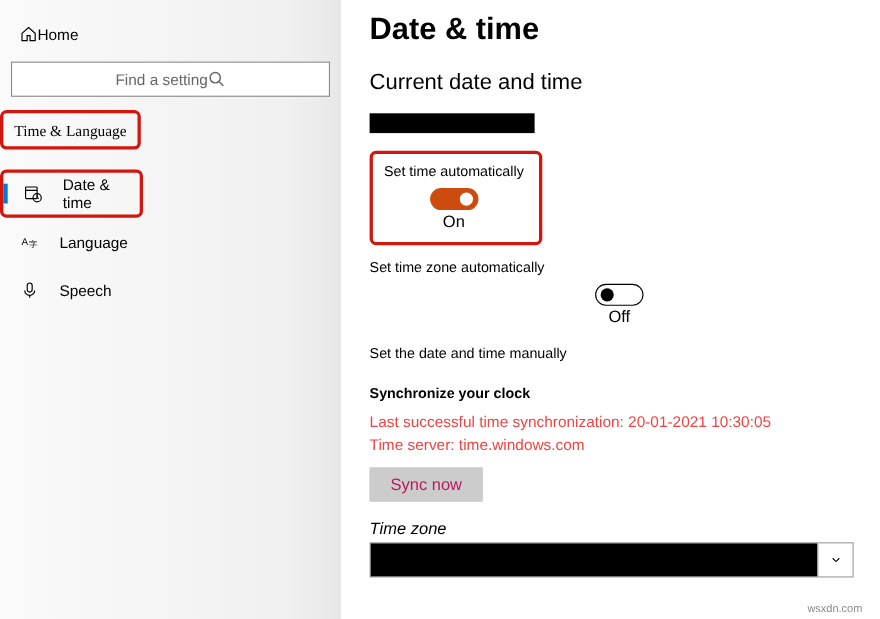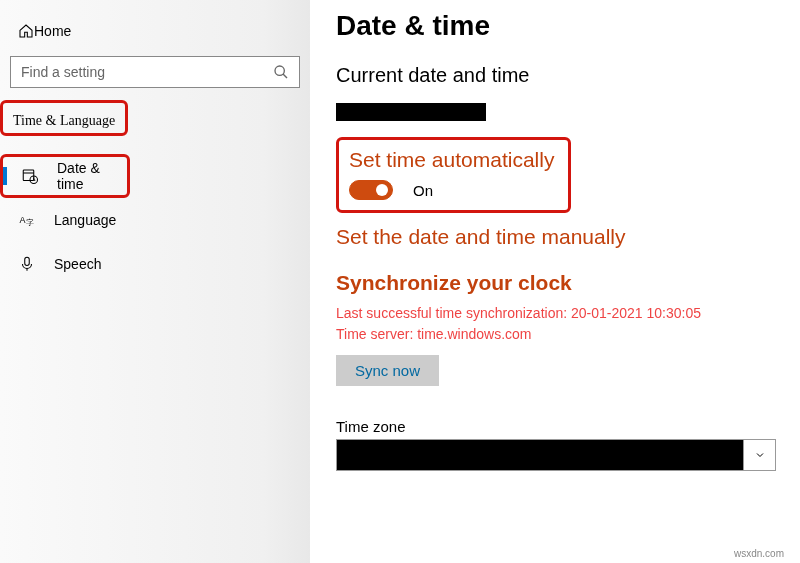--- a/index.html
+++ b/index.html
@@ -2,45 +2,45 @@
 <html><head>
 <meta charset="utf-8">
 <style>
   * { box-sizing: border-box; margin: 0; padding: 0; font-family: "Segoe UI", sans-serif; }
   body { width: 800px; height: 563px; background: #fff; overflow: hidden; position: relative; }
   .container { display: flex; width: 100%; height: 100%; }
   .sidebar { width: 310px; background: linear-gradient(to right, #fafafa, #f0f0f0 85%, #e8e8e8); padding-top: 14px; }
   .home-row { display: flex; align-items: center; height: 34px; padding-left: 18px; font-size: 14px; }
   .home-row svg { width: 16px; height: 16px; }
   .search-wrap { padding: 8px 10px 8px 10px; }
-  .search-box { display: flex; align-items: center; border: 1px solid #888; background: #fff; height: 32px; padding: 0 10px; justify-content: space-between; color: #666; font-size: 14px; }
+  .search-box { display: flex; align-items: center; border: 1px solid #888; background: #fff; height: 32px; padding: 0 10px; justify-content: center; color: #666; font-size: 14px; }
   .section-title { font-size: 14px; padding: 10px 10px 4px 10px; display: inline-block; font-family: Liberation Serif, serif; }
   .highlight-red { border: 3px solid #d3150e; border-radius: 6px; }
   .section-title-wrap { margin-bottom: 18px; margin-top: 4px; }
   .nav-list { list-style: none; }
   .nav-item { display: flex; align-items: center; height: 44px; padding-left: 18px; gap: 18px; font-size: 14px; position: relative; }
   .nav-item.active::before { content: ""; position: absolute; left: 0; top: 10px; bottom: 10px; width: 4px; background: #0078d4; }
   .nav-item.active.boxed { border: 3px solid #d3150e; border-radius: 6px; margin-right: 180px; }
   .nav-item svg { width: 18px; height: 18px; flex-shrink: 0; }
   .main { flex: 1; padding: 10px 10px 0 26px; overflow: hidden; }
   h1 { font-size: 28px; font-weight: 600; margin-bottom: 22px; }
   h2 { font-size: 20px; font-weight: 400; margin-bottom: 16px; }
   .black-box { background: #000; width: 150px; height: 18px; margin-bottom: 16px; }
   .setting-group { margin-bottom: 16px; }
-  .setting-label { font-size: 21px; margin-bottom: 8px; color: #c2410c; }
-  .toggle-row { display: flex; align-items: center; gap: 20px; font-size: 15px; }
+  .setting-label { font-size: 13px; margin-bottom: 8px; color: #000000; }
+  .toggle-row { display: flex; align-items: center; gap: 2px; font-size: 15px; flex-direction: column; }
   .toggle { width: 44px; height: 20px; border-radius: 10px; position: relative; border: 1px solid #000; }
   .toggle.on { background: #ce4b0f; border-color: #ce4b0f; }
   .toggle.off { background: #fff; }
   .toggle .knob { width: 12px; height: 12px; border-radius: 50%; position: absolute; top: 3px; }
   .toggle.on .knob { right: 4px; background: #fff; }
   .toggle.off .knob { left: 4px; background: #000; }
   .redbox { border: 3px solid #d3150e; border-radius: 6px; padding: 8px 14px 10px 10px; display: inline-block; margin-bottom: 12px; }
   .btn { display: inline-block; background: #e6e6e6; border: 1px solid #ccc; color: #666; font-size: 15px; padding: 6px 18px; }
-  .btn.enabled { color: #0369a1; background: #ccc; }
+  .btn.enabled { color: #be185d; background: #ccc; }
   .sync-info { color: #ef4444; font-size: 14px; line-height: 1.5; margin-bottom: 10px; }
   .tz-label { font-size: 15px; margin-bottom: 4px; }
   .tz-select { display: flex; border: 1px solid #999; height: 32px; width: 440px; }
   .tz-value { background: #000; flex: 1; }
   .tz-chev { width: 32px; display: flex; align-items: center; justify-content: center; border-left: 1px solid #999; }
   .watermark { position: absolute; bottom: 4px; right: 16px; font-size: 10px; color: #888; font-family: Arial, sans-serif; }
 </style>
 </head>
 <body>
 
@@ -101,35 +101,44 @@
     <div class="redbox">
       <div class="setting-label">Set time automatically</div>
       <div class="toggle-row">
         <div class="toggle on">
             <div class="knob"></div>
           </div>
         <span>On</span>
       </div>
     </div>
 
+    <div class="setting-group">
+      <div class="setting-label">Set time zone automatically</div>
+      <div class="toggle-row">
+        <div class="toggle off">
+            <div class="knob"></div>
+          </div>
+        <span>Off</span>
+      </div>
+    </div>
 
     <div class="setting-group">
       <div class="setting-label">Set the date and time manually</div>
     </div>
 
     <div class="setting-group" style="margin-top:22px;">
       <div class="setting-label" style="font-weight:700;">Synchronize your clock</div>
       <div class="sync-info">
         <div>Last successful time synchronization: 20-01-2021 10:30:05</div>
         <div>Time server: time.windows.com</div>
       </div>
       <div class="btn enabled">Sync now</div>
     </div>
 
-    <div class="setting-group" style="margin-top:32px;">
+    <div class="setting-group" style="margin-top:16px;font-style:italic;">
       <div class="tz-label">Time zone</div>
       <div class="tz-select">
         <div class="tz-value"></div>
         <div class="tz-chev">
           <svg width="12" height="12" viewBox="0 0 24 24" fill="none" stroke="#000" stroke-width="2">
               <polyline points="6 9 12 15 18 9"></polyline>
             </svg>
         </div>
       </div>
     </div>

